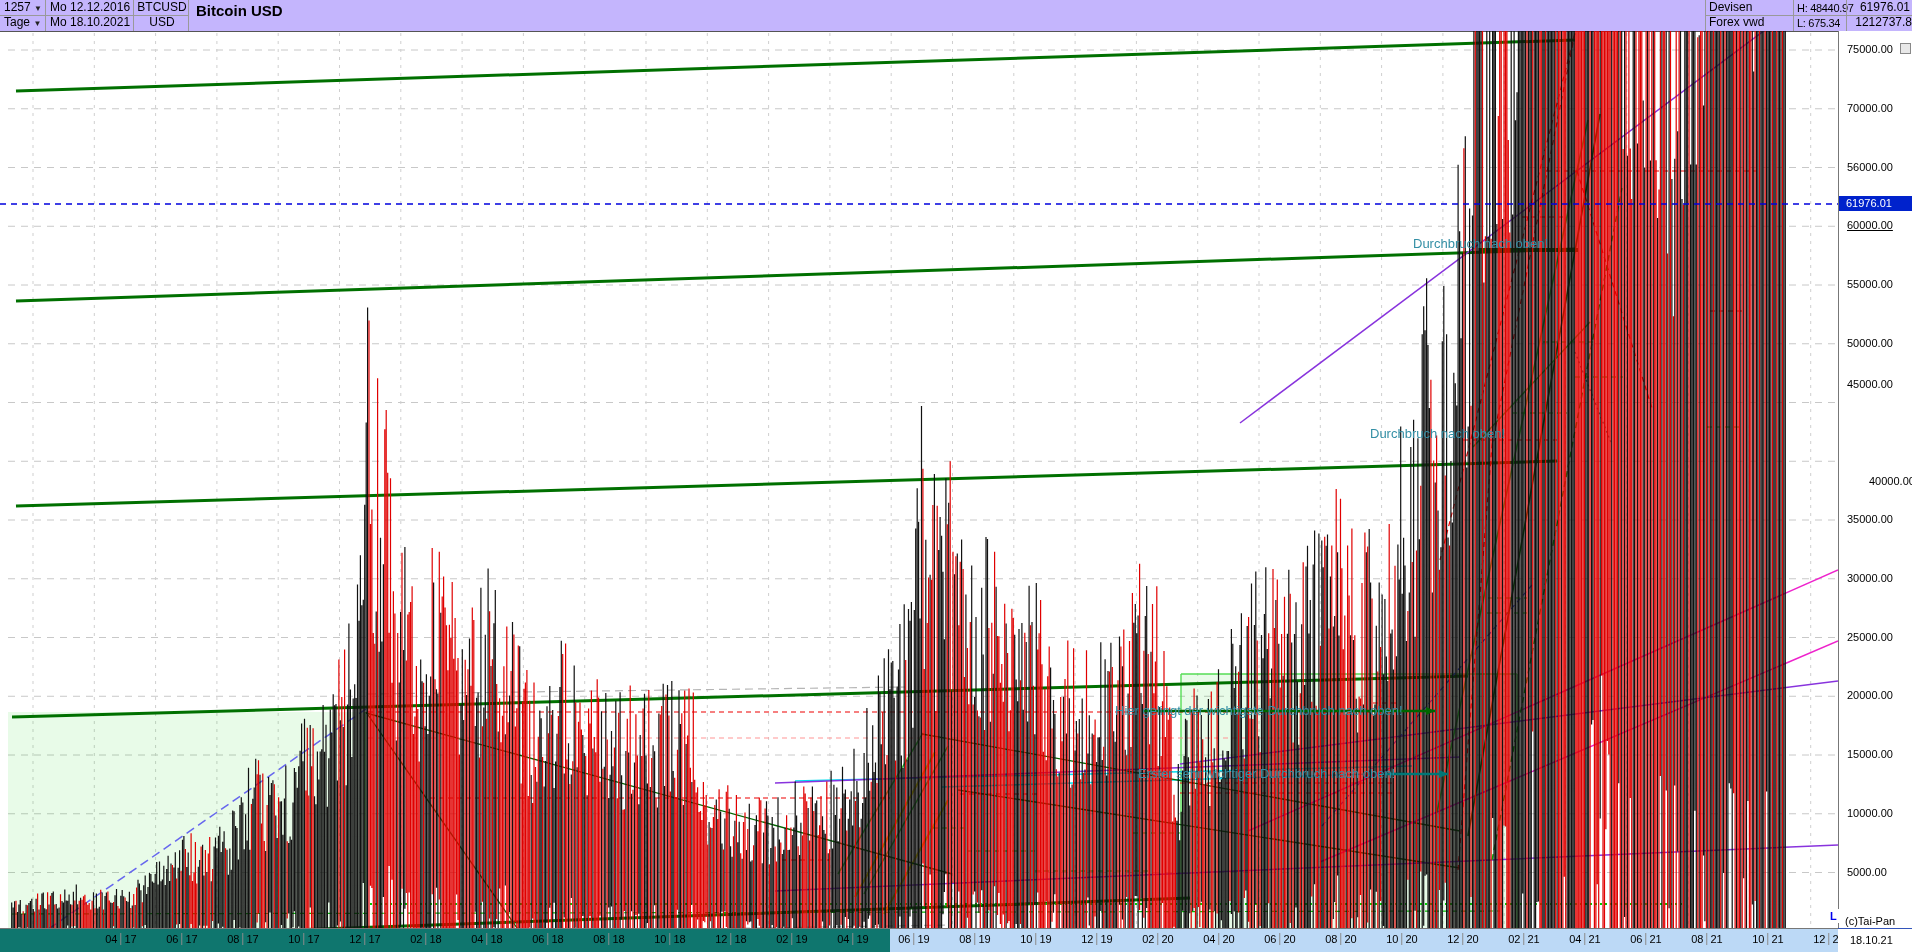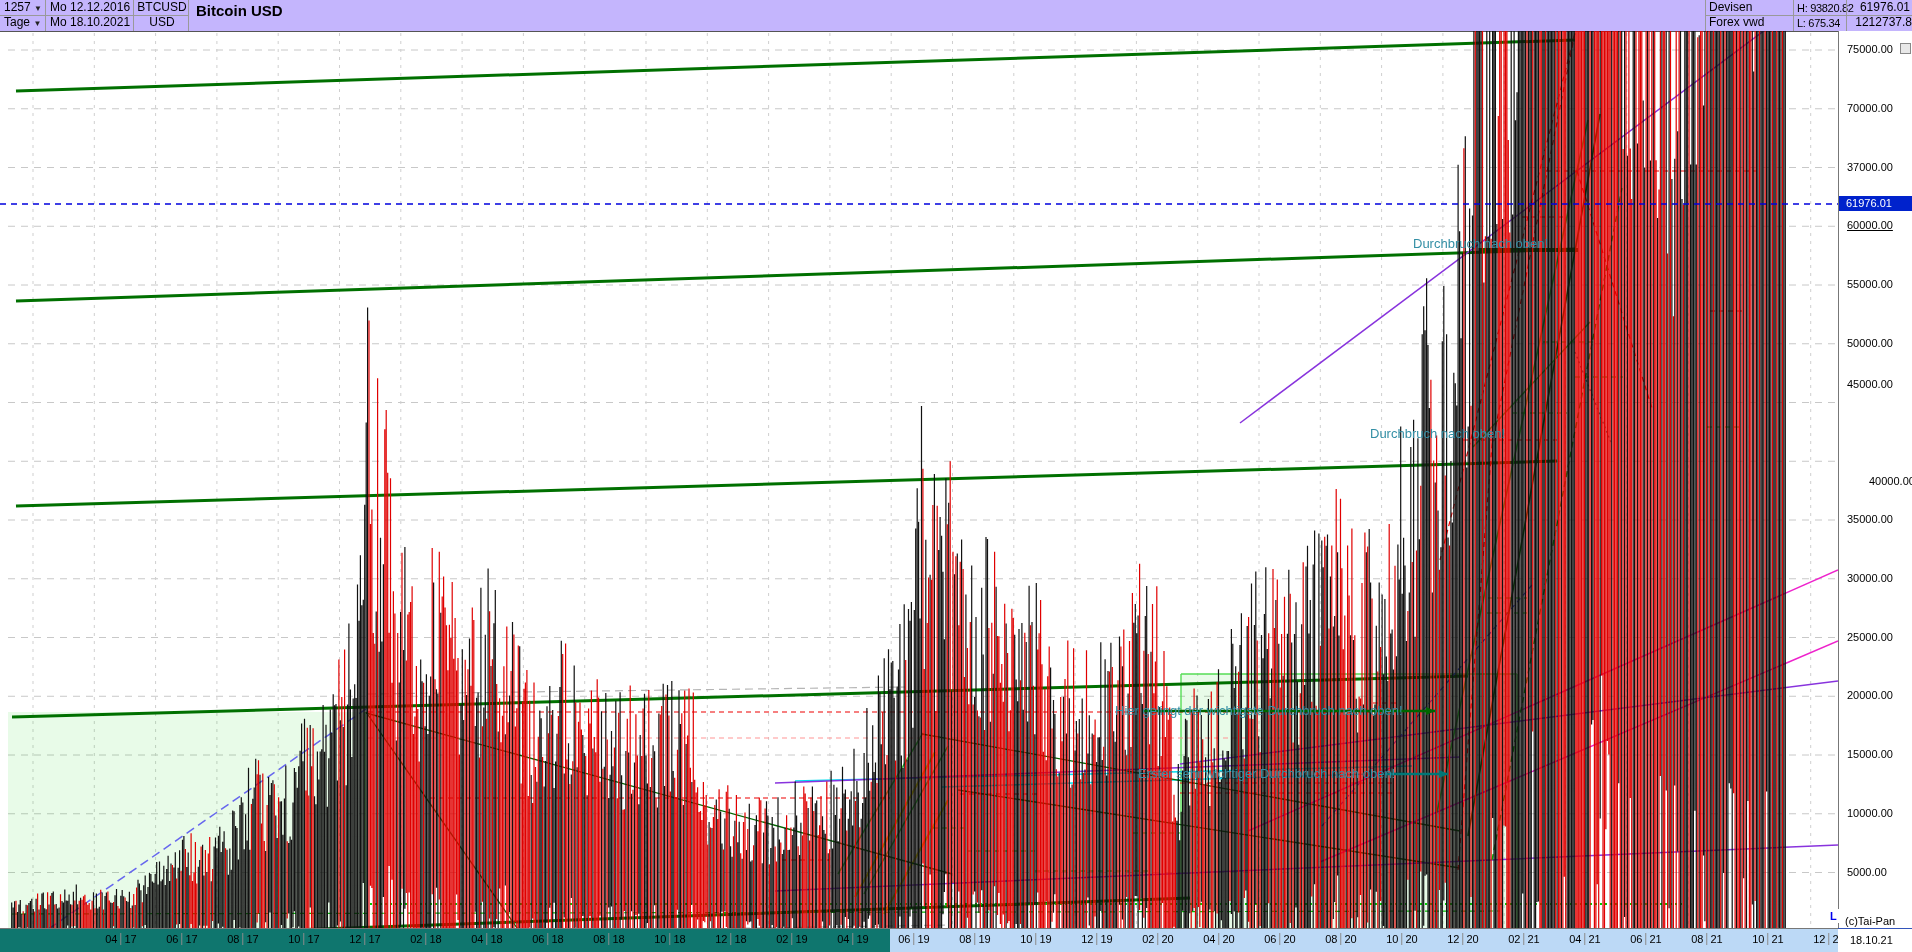--- a/index.html
+++ b/index.html
@@ -54,21 +54,21 @@
       <span class="caret">▼</span>
     </div>
     <div class="hcell" style="left:50px;top:0;">Mo 12.12.2016</div>
     <div class="hcell" style="left:50px;top:15px;">Mo 18.10.2021</div>
     <div class="hcell" style="left:137px;top:0;width:50px;text-align:center;">BTCUSD</div>
     <div class="hcell" style="left:137px;top:15px;width:50px;text-align:center;">USD</div>
     <div id="title">Bitcoin USD</div>
 
     <div class="hcell" style="left:1709px;top:0;">Devisen</div>
     <div class="hcell" style="left:1709px;top:15px;">Forex vwd</div>
-    <div class="hcell qsmall" style="left:1797px;top:1px;">H: 93820.82</div>
+    <div class="hcell qsmall" style="left:1797px;top:1px;">H: 48440.97</div>
     <div class="hcell qsmall" style="left:1797px;top:16px;">L: 675.34</div>
     <div class="hcell" style="left:1850px;top:0;width:60px;text-align:right;">61976.01</div>
     <div class="hcell" style="left:1850px;top:15px;width:62px;text-align:right;">1212737.8</div>
 
     <div class="vdiv" style="left:45px;"></div>
     <div class="vdiv" style="left:133px;"></div>
     <div class="vdiv" style="left:188px;"></div>
     <div class="vdiv" style="left:1705px;"></div>
     <div class="vdiv" style="left:1793px;"></div>
     <div class="vdiv" style="left:1846px;"></div>
@@ -224,21 +224,21 @@
       <div><span>sondern die zeigen lediglich meine  Einschätzung. Alle Chartdaten sind ohne Gewähr.  www.wikifolio.com/de/de/p/cyberwaehrungen</span>
         <span class="mark">▲</span></div>
     </div>
   </div>
 
   <div id="yaxis">
     <div id="axishandle"></div>
     <div id="pricetag" style="top: 165px;">61976.01</div>
   <div class="ylab" style="top: 12px;">75000.00</div>
       <div class="ylab" style="top: 70.75px;">70000.00</div>
-      <div class="ylab" style="top: 129.5px;">37000.00</div>
+      <div class="ylab" style="top: 129.5px;">56000.00</div>
       <div class="ylab" style="top: 188.25px; text-decoration: underline;">60000.00</div>
       <div class="ylab" style="top: 247px;">55000.00</div>
       <div class="ylab" style="top: 305.75px;">50000.00</div>
       <div class="ylab" style="top: 347px;">45000.00</div>
       <div class="ylab" style="top: 444px; margin-left: 22px;">40000.00</div>
       <div class="ylab" style="top: 482px;">35000.00</div>
       <div class="ylab" style="top: 540.75px;">30000.00</div>
       <div class="ylab" style="top: 599.5px;">25000.00</div>
       <div class="ylab" style="top: 658.25px;">20000.00</div>
       <div class="ylab" style="top: 717px;">15000.00</div>

